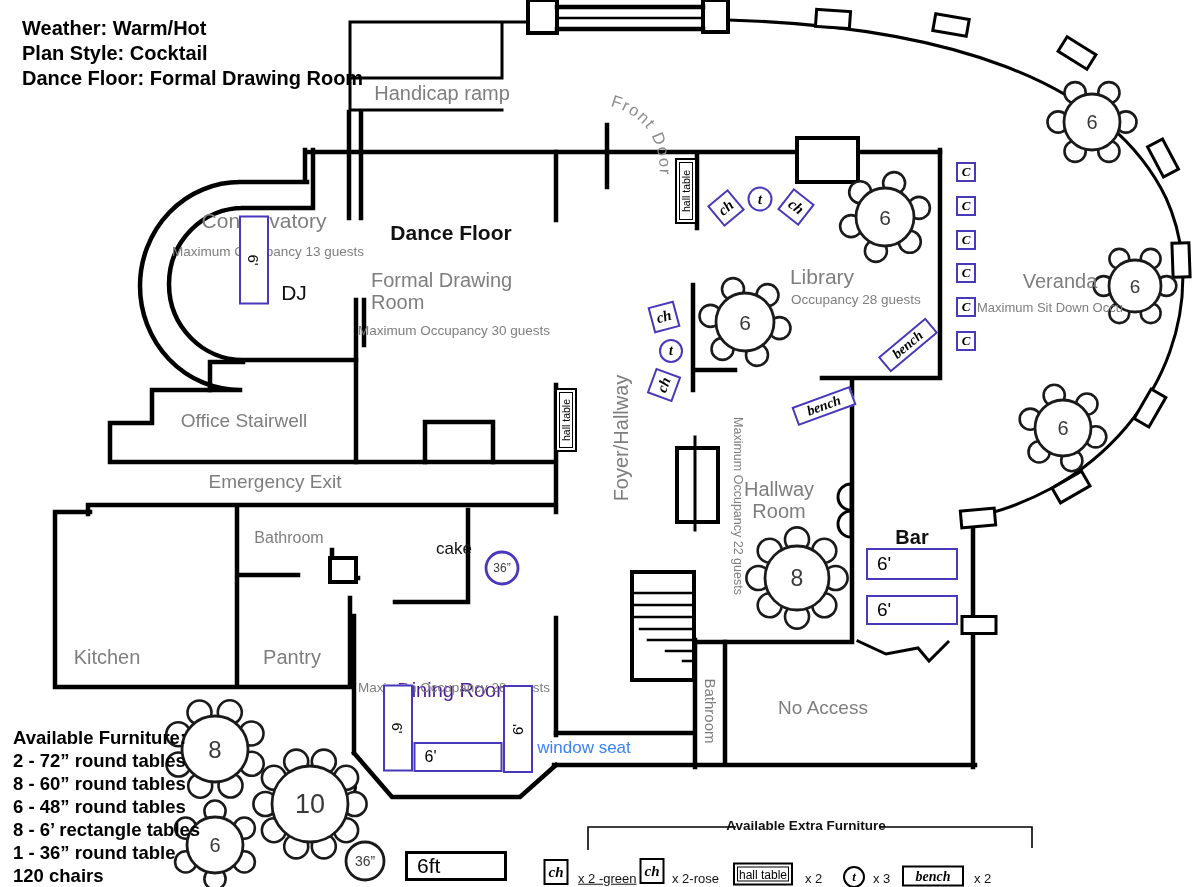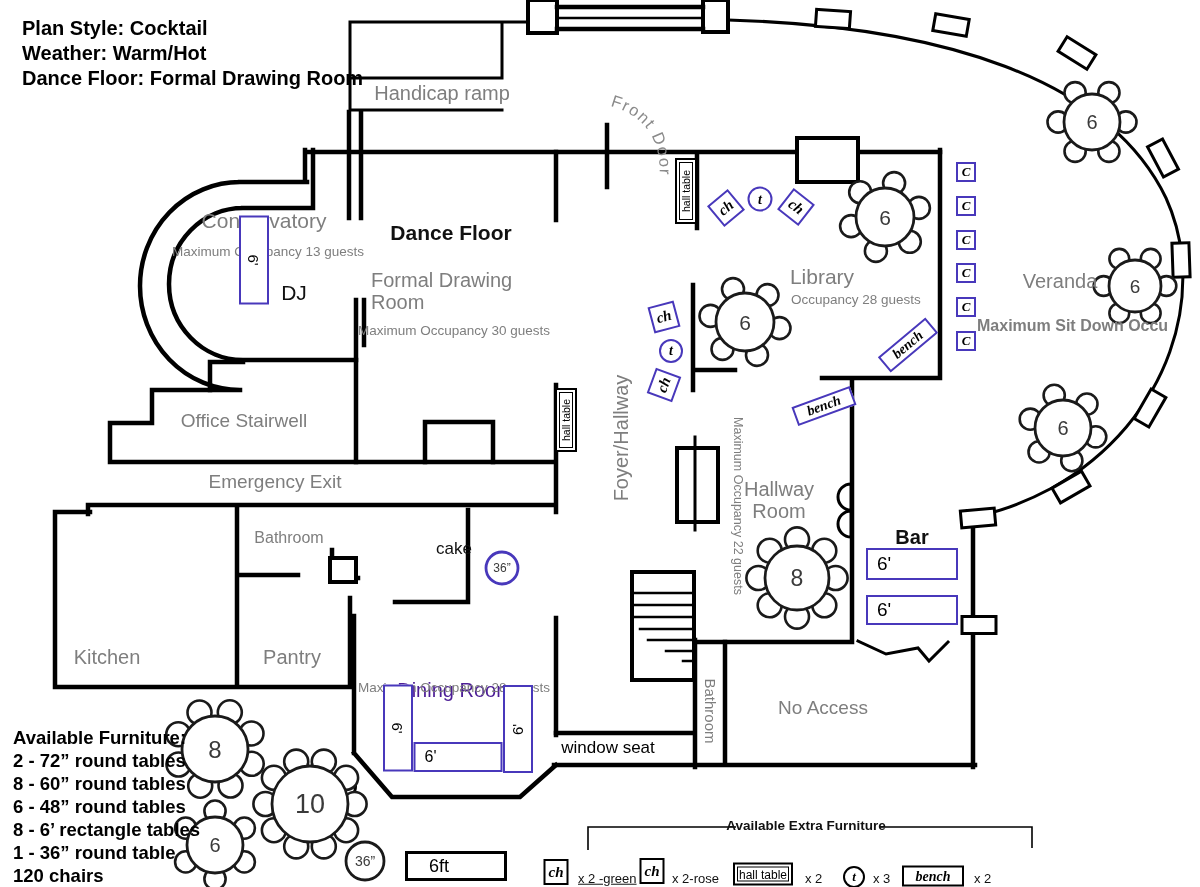--- a/index.html
+++ b/index.html
@@ -216,29 +216,29 @@
       <div class="lbl" style="left: 294px; top: 293px; font-size: 21px; color: rgb(17, 17, 17); transform: translate(-50%, -50%) rotate(0deg);">DJ</div>
       <div class="lbl" style="left: 244px; top: 421px; font-size: 19px; color: rgb(126, 126, 126); transform: translate(-50%, -50%) rotate(0deg);">Office Stairwell</div>
       <div class="lbl" style="left: 275px; top: 482px; font-size: 19px; color: rgb(126, 126, 126); transform: translate(-50%, -50%) rotate(0deg);">Emergency Exit</div>
       <div class="lbl" style="left: 289px; top: 538px; font-size: 16px; color: rgb(126, 126, 126); transform: translate(-50%, -50%) rotate(0deg);">Bathroom</div>
       <div class="lbl" style="left: 454px; top: 549px; font-size: 17px; color: rgb(17, 17, 17); transform: translate(-50%, -50%) rotate(0deg);">cake</div>
       <div class="lbl" style="left: 107px; top: 657px; font-size: 20px; color: rgb(126, 126, 126); transform: translate(-50%, -50%) rotate(0deg);">Kitchen</div>
       <div class="lbl" style="left: 292px; top: 657px; font-size: 20px; color: rgb(126, 126, 126); transform: translate(-50%, -50%) rotate(0deg);">Pantry</div>
       <div class="lbl" style="left: 455px; top: 690px; font-size: 20px; color: #4c1d95; transform: translate(-50%, -50%) rotate(0deg);">Dining Room</div>
       <div class="lbl" style="left: 454px; top: 688px; font-size: 13.5px; color: rgb(126, 126, 126); transform: translate(-50%, -50%) rotate(0deg);">Maximum Occupancy 28 guests</div>
       <div class="lbl" style="left: 457px; top: 729px; font-size: 18px; color: rgb(17, 17, 17); font-weight: 600; transform: translate(-50%, -50%) rotate(0deg); margin-top: 32px;">buffet</div>
-      <div class="lbl" style="left: 608px; top: 748px; font-size: 17px; color: #000000; transform: translate(-50%, -50%) rotate(0deg); text-align: right;">window seat</div>
+      <div class="lbl" style="left: 584px; top: 748px; font-size: 17px; color: #3b82f6; transform: translate(-50%, -50%) rotate(0deg); text-align: right;">window seat</div>
       <div class="lbl" style="left: 621px; top: 438px; font-size: 20px; color: rgb(126, 126, 126); transform: translate(-50%, -50%) rotate(-90deg);">Foyer/Hallway</div>
       <div class="lbl" style="left: 822px; top: 277px; font-size: 21px; color: rgb(126, 126, 126); transform: translate(-50%, -50%) rotate(0deg);">Library</div>
       <div class="lbl" style="left: 791px; top: 300px; font-size: 13.5px; color: rgb(126, 126, 126); transform: translate(0px, -50%) rotate(0deg);">Occupancy 28 guests</div>
       <div class="lbl" style="left: 779px; top: 500px; font-size: 20px; color: rgb(126, 126, 126); transform: translate(-50%, -50%) rotate(0deg); width: 90px; text-align: center;">Hallway
 Room</div>
       <div class="lbl" style="left: 738px; top: 506px; font-size: 12.5px; color: rgb(126, 126, 126); transform: translate(-50%, -50%) rotate(90deg);">Maximum Occupancy 22 guests</div>
       <div class="lbl" style="left: 1060px; top: 281px; font-size: 20px; color: rgb(126, 126, 126); transform: translate(-50%, -50%) rotate(0deg);">Veranda</div>
-      <div class="lbl" style="left: 977px; top: 326px; font-size: 16px; color: rgb(126, 126, 126); transform: translate(0px, -50%) rotate(0deg); font-weight: bold;">Maximum Sit Down Occu</div>
+      <div class="lbl" style="left: 977px; top: 308px; font-size: 13px; color: rgb(126, 126, 126); transform: translate(0px, -50%) rotate(0deg);">Maximum Sit Down Occu</div>
       <div class="lbl" style="left: 710px; top: 711px; font-size: 15px; color: rgb(126, 126, 126); transform: translate(-50%, -50%) rotate(90deg);">Bathroom</div>
       <div class="lbl" style="left: 823px; top: 708px; font-size: 19px; color: rgb(126, 126, 126); transform: translate(-50%, -50%) rotate(0deg);">No Access</div>
       <div class="lbl" style="left: 912px; top: 537px; font-size: 20px; color: rgb(17, 17, 17); font-weight: 600; transform: translate(-50%, -50%) rotate(0deg);">Bar</div>
       <div class="lbl" style="left: 806px; top: 826px; font-size: 13.5px; color: rgb(17, 17, 17); font-weight: 600; transform: translate(-50%, -50%) rotate(0deg);">Available Extra Furniture</div>
       <div class="lbl" style="left: 578px; top: 879px; font-size: 13px; color: rgb(17, 17, 17); transform: translate(0px, -50%) rotate(0deg); text-decoration: underline;">x 2 -green</div>
       <div class="lbl" style="left: 672px; top: 879px; font-size: 13px; color: rgb(17, 17, 17); transform: translate(0px, -50%) rotate(0deg);">x 2-rose</div>
       <div class="lbl" style="left: 805px; top: 879px; font-size: 13px; color: rgb(17, 17, 17); transform: translate(0px, -50%) rotate(0deg);">x 2</div>
       <div class="lbl" style="left: 873px; top: 879px; font-size: 13px; color: rgb(17, 17, 17); transform: translate(0px, -50%) rotate(0deg);">x 3</div>
       <div class="lbl" style="left: 974px; top: 879px; font-size: 13px; color: rgb(17, 17, 17); transform: translate(0px, -50%) rotate(0deg);">x 2</div>
     </div>
@@ -303,21 +303,21 @@
       <div class="furn " style="left: 398px; top: 728px; width: 30px; height: 87px; transform: translate(-50%, -50%) rotate(0deg);">
         <span class="flab" style="font-size: 15px; transform: rotate(90deg);">6'</span>
       </div>
       <div class="furn " style="left: 458px; top: 757px; width: 89px; height: 30px; transform: translate(-50%, -50%) rotate(0deg); justify-content: flex-start;">
         <span class="flab" style="font-size: 16px; padding-left: 9px;">6'</span>
       </div>
       <div class="furn " style="left: 518px; top: 729px; width: 30px; height: 88px; transform: translate(-50%, -50%) rotate(0deg);">
         <span class="flab" style="font-size: 15px; transform: rotate(-90deg);">6'</span>
       </div>
       <div class="furn  bk" style="left: 456px; top: 866px; width: 102px; height: 30px; transform: translate(-50%, -50%) rotate(0deg); border-width: 3px; justify-content: flex-start;">
-        <span class="flab" style="font-size: 18px; padding-left: 21px;">6ft</span>
+        <span class="flab" style="font-size: 21px; padding-left: 9px;">6ft</span>
       </div>
       <div class="furn  bk" style="left: 556px; top: 872px; width: 25px; height: 26px; transform: translate(-50%, -50%) rotate(0deg);">
         <span class="flab serif" style="font-size: 15px;">ch</span>
       </div>
       <div class="furn  bk" style="left: 652px; top: 871px; width: 25px; height: 26px; transform: translate(-50%, -50%) rotate(0deg);">
         <span class="flab serif" style="font-size: 15px;">ch</span>
       </div>
       <div class="furn hall" style="left: 763px; top: 874px; width: 60px; height: 23px; transform: translate(-50%, -50%) rotate(0deg);">
         <span class="flab" style="font-size: 12px;">hall table</span>
       </div>
@@ -326,22 +326,22 @@
       </div>
       <div class="furn  bk" style="left: 933px; top: 876px; width: 62px; height: 21px; transform: translate(-50%, -50%) rotate(0deg);">
         <span class="flab serif" style="font-size: 14px;">bench</span>
       </div>
       <div class="furn  bk" style="left: 1036px; top: 876px; width: 56px; height: 25px; transform: translate(-50%, -50%) rotate(0deg); margin-top: 28px;">
         <span class="flab" style="font-size: 13px;">D J</span>
       </div>
     </div>
 
   <div id="info-panel">
+    <div>Weather: Warm/Hot</div>
     <div>Plan Style: Cocktail</div>
-    <div>Weather: Warm/Hot</div>
     <div>Dance Floor: Formal Drawing Room</div>
   </div>
 
   <div id="furniture-list">
     <div>Available Furniture:</div>
     <div>2 - 72” round tables</div>
     <div>8 - 60” round tables</div>
     <div>6 - 48” round tables</div>
     <div>8 - 6’ rectangle tables</div>
     <div>1 - 36” round table</div>

